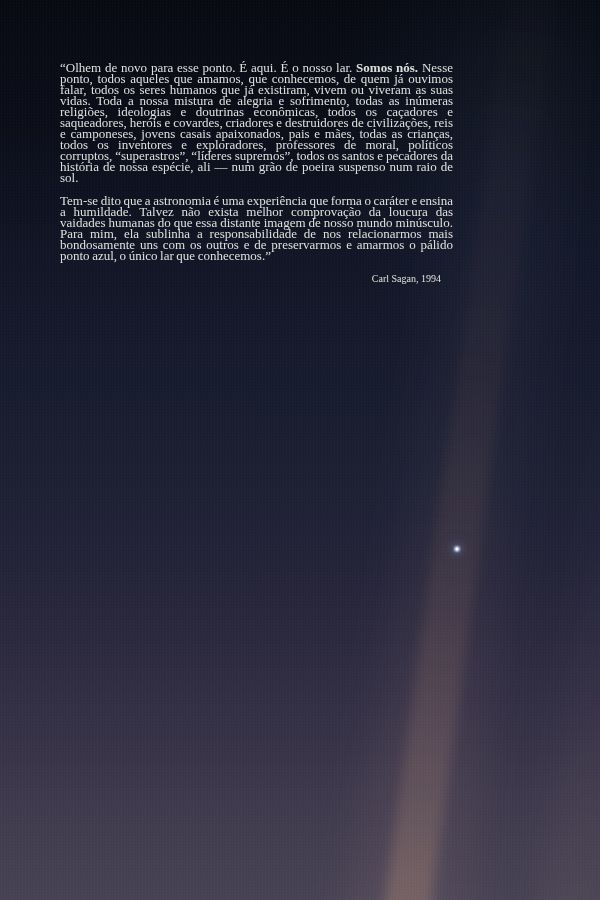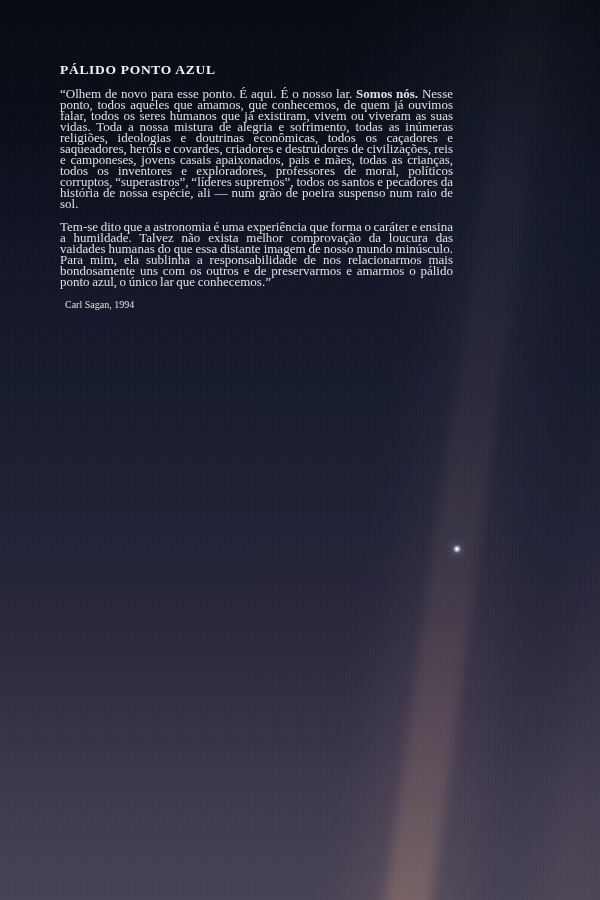--- a/index.html
+++ b/index.html
@@ -114,41 +114,40 @@
     color: #f4f2ee;
   }
   .quote-p {
     margin: 0 0 12px 0;
     font-size: 13px; line-height: 11px;
     text-align: justify;
     word-spacing: -0.7px;
   }
   .quote-p strong { font-weight: bold; }
   .attribution {
-    margin: 5px;
+    margin: 12px;
     font-size: 10px; line-height: 11px;
-    text-align: left; word-spacing: normal;
+    text-align: right; word-spacing: normal;
   }
 </style>
 </head>
 <body>
 
 <div class="photo">
 
   <div class="glow-top-right"></div>
   <div class="sunbeam-outer"></div>
   <div class="sunbeam"></div>
   <div class="sunbeam-right"></div>
   <div class="grain"></div>
   <div class="vignette"></div>
 
   <div class="earth-dot"></div>
 
   <div class="text-block">
-    <h1 class="title">PÁLIDO PONTO AZUL</h1>
 
     <p class="quote-p"><span>“Olhem de novo para esse ponto. É aqui. É o nosso lar. </span><strong>Somos nós.</strong><span> Nesse ponto, todos aqueles que amamos, que conhecemos, de quem já ouvimos falar, todos os seres humanos que já existiram, vivem ou viveram as suas vidas. Toda a nossa mistura de alegria e sofrimento, todas as inúmeras religiões, ideologias e doutrinas econômicas, todos os caçadores e saqueadores, heróis e covardes, criadores e destruidores de civilizações, reis e camponeses, jovens casais apaixonados, pais e mães, todas as crianças, todos os inventores e exploradores, professores de moral, políticos corruptos, “superastros”, “líderes supremos”, todos os santos e pecadores da história de nossa espécie, ali — num grão de poeira suspenso num raio de sol.</span></p>
 
     <p class="quote-p">Tem-se dito que a astronomia é uma experiência que forma o caráter e ensina a humildade. Talvez não exista melhor comprovação da loucura das vaidades humanas do que essa distante imagem de nosso mundo minúsculo. Para mim, ela sublinha a responsabilidade de nos relacionarmos mais bondosamente uns com os outros e de preservarmos e amarmos o pálido ponto azul, o único lar que conhecemos.”</p>
 
     <p class="quote-p attribution">Carl Sagan, 1994</p>
   </div>
 
 </div>
 

